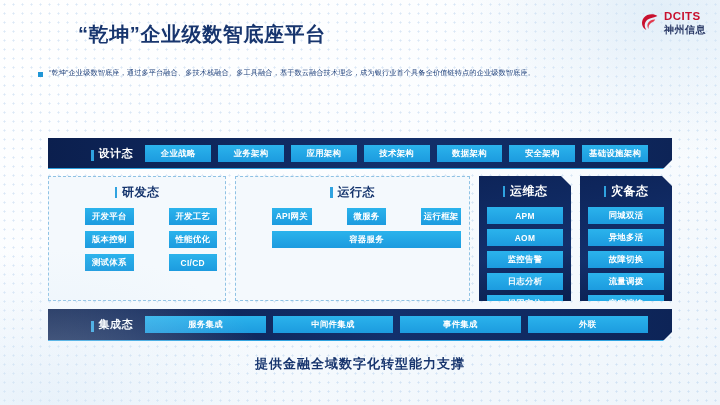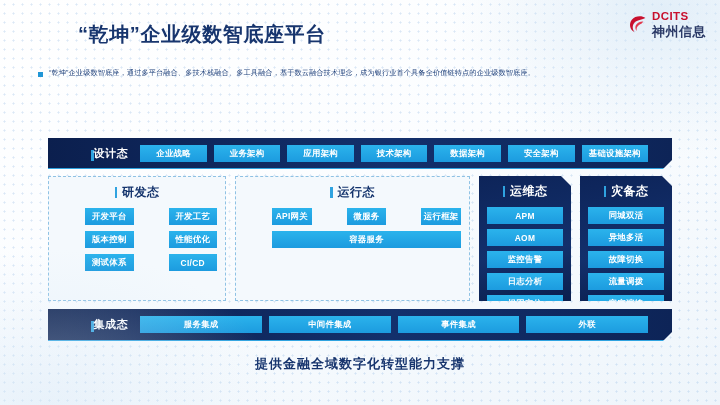--- a/index.html
+++ b/index.html
@@ -24,21 +24,21 @@
     content:"";position:absolute;left:-60px;bottom:-70px;width:360px;height:240px;
     background:radial-gradient(ellipse at 30% 70%, rgba(214,231,246,.45), rgba(255,255,255,0) 65%);
     pointer-events:none;
   }
 
   
   .logo{position:absolute;right:14px;top:11px;display:flex;align-items:center;gap:4px;}
   .logo-mark{width:21px;height:21px;position:relative;flex:0 0 auto;}
   .logo-text{display:flex;flex-direction:column;line-height:1;}
   .logo-en{font-size:11.5px;font-weight:bold;color:#c8102e;letter-spacing:.4px;}
-  .logo-cn{font-size:13px;color:#2b3a67;letter-spacing:.5px;margin-top:2px;font-weight:bold;}
+  .logo-cn{font-size:10px;color:#2b3a67;letter-spacing:.5px;margin-top:2px;font-weight:bold;}
 
   
   .title{
     position:absolute;left:34px;top:21px;
     font-size:20px;font-weight:bold;color:#17356e;letter-spacing:.6px;
     white-space:nowrap;
     margin-left:44px;
   }
   .bullet-row{position:absolute;left:38px;top:68px;display:flex;align-items:flex-start;gap:6px;}
   .bullet-mark{width:5px;height:5px;background:#2196d6;margin-top:4px;flex:0 0 auto;}
@@ -54,21 +54,21 @@
   }
   .band.design{
     height:31px;padding-left:10px;
     clip-path:polygon(0 0,100% 0,100% calc(100% - 9px),calc(100% - 9px) 100%,0 100%);
   }
   .band.integrate{
     height:32px;padding-left:10px;margin-top:8px;
     clip-path:polygon(0 0,100% 0,100% calc(100% - 9px),calc(100% - 9px) 100%,0 100%);
   }
   .band-label{
-    display:flex;align-items:flex-end;color:#ffffff;font-size:11px;font-weight:bold;
+    display:flex;align-items:flex-end;gap:5px;color:#ffffff;font-size:11px;font-weight:bold;
     flex:0 0 auto;margin-right:12px;letter-spacing:.6px;padding-left:33px;
   }
   .tick{width:2.5px;height:11px;background:#2fa3e0;display:inline-block;}
   .band-tiles{display:flex;gap:7px;flex:1 1 auto;padding-right:24px;}
   .band .tile{flex:1 1 0;}
 
   .tile{
     background:linear-gradient(180deg,#2bb3ec 0%,#1c9bdf 100%);
     color:#ffffff;font-size:8.4px;font-weight:bold;letter-spacing:.3px;
     display:flex;align-items:center;justify-content:center;

